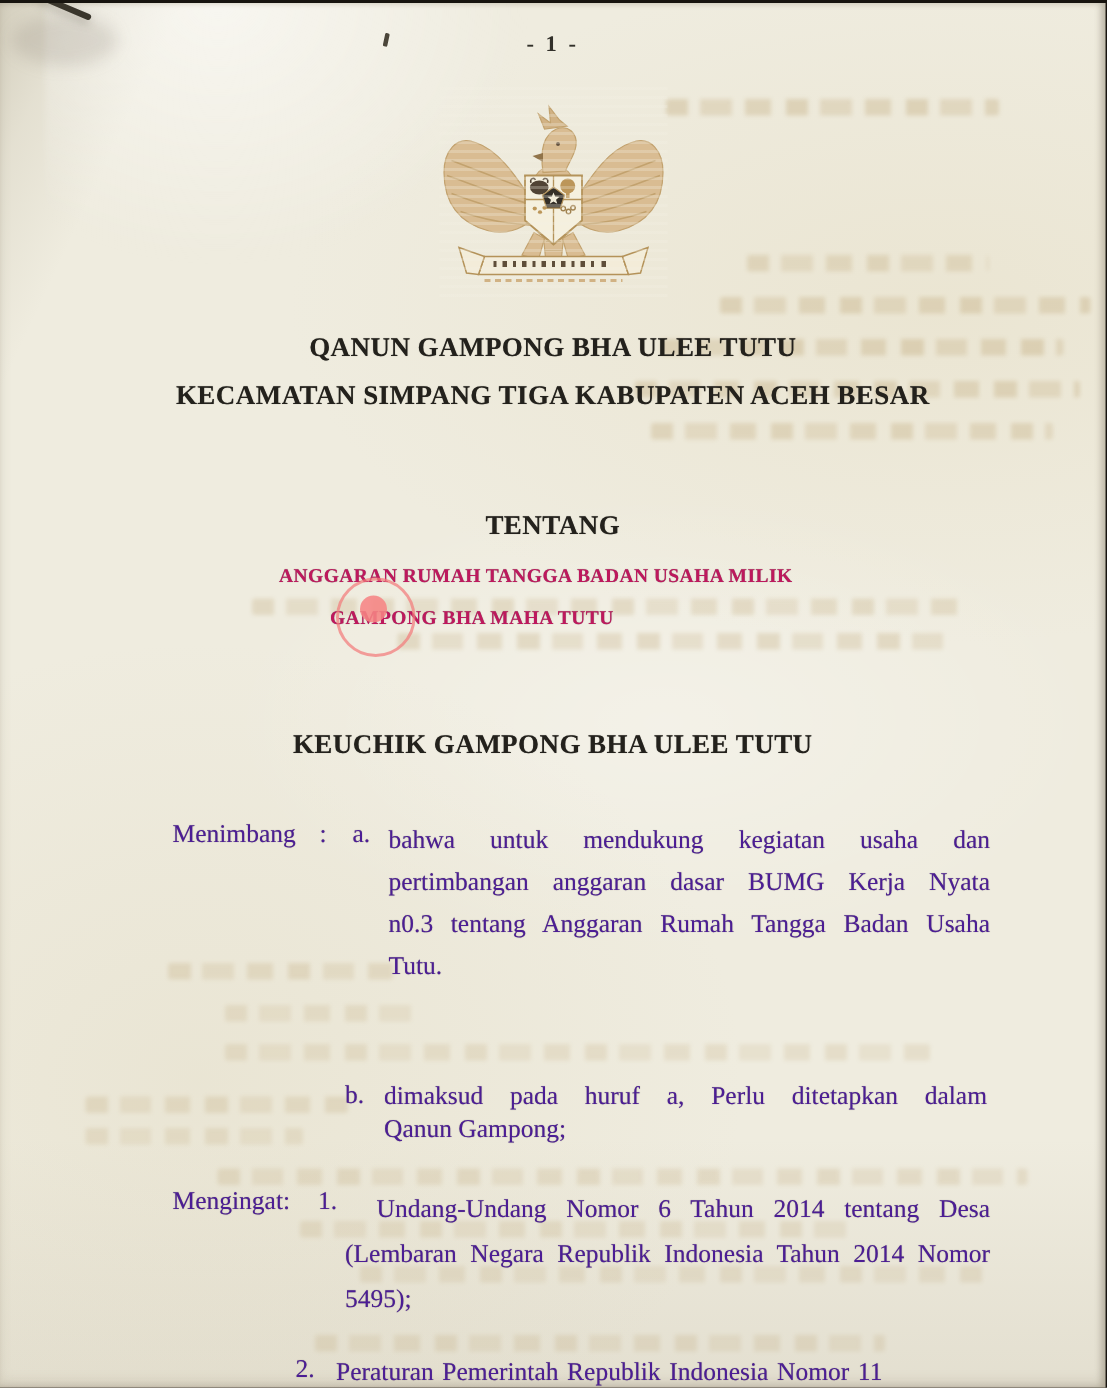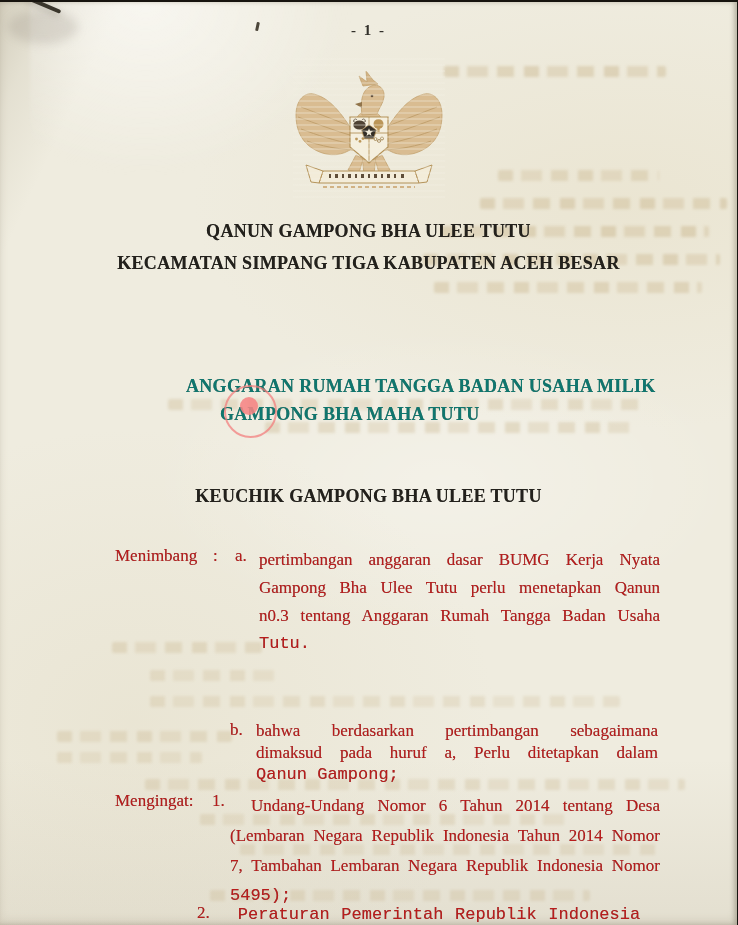--- a/index.html
+++ b/index.html
@@ -16,29 +16,29 @@
   .corner-light{position:absolute;left:30px;top:0;width:330px;height:180px;pointer-events:none;
       background:radial-gradient(ellipse at 35% 0%, rgba(255,255,255,.55), transparent 68%);filter:blur(2px);}
   .clip-mark{position:absolute;left:26px;top:1px;width:36px;height:4px;background:#3a362c;border-radius:2px;
       transform:rotate(23deg);box-shadow:0 3px 6px rgba(110,104,92,.35);}
   .clip-smudge{position:absolute;left:8px;top:8px;width:70px;height:34px;border-radius:50%;
       background:rgba(120,112,98,.18);filter:blur(5px);}
   .ink-speck{position:absolute;left:256px;top:20px;width:2.5px;height:9px;background:#4c463a;
       transform:rotate(12deg);border-radius:1px;}
   .hline{position:absolute;left:0;width:737px;text-align:center;font-weight:bold;font-size:18px;
       letter-spacing:.3px;color:#23211c;text-shadow:0 0 .5px rgba(35,33,28,.55);white-space:nowrap;}
-  .hleft{position:absolute;font-weight:bold;font-size:18px;letter-spacing:.3px;color:#0f766e;
+  .hleft{position:absolute;font-weight:bold;font-size:13px;letter-spacing:.3px;color:#be185d;
       text-shadow:0 0 .5px rgba(35,33,28,.55);white-space:nowrap;}
   .pgnum{position:absolute;left:0;top:20px;width:737px;text-align:center;font-size:15px;
       letter-spacing:2px;color:#32302a;font-weight:bold;}
-  .body-txt{font-size:17px;color:#b91c1c;text-shadow:0 0 .6px rgba(39,37,33,.5);}
+  .body-txt{font-size:17px;color:#4c1d95;text-shadow:0 0 .6px rgba(39,37,33,.5);}
   .marker{position:absolute;white-space:nowrap;}
   .para{position:absolute;}
   .jl{text-align:justify;text-align-last:justify;}
-  .ll{text-align:center;text-align-last:left;font-family:Liberation Mono, monospace;}
+  .ll{text-align:right;text-align-last:left;}
   .para div{height:inherit;}
   .ghost{position:absolute;height:11px;border-radius:2px;filter:blur(1.4px);pointer-events:none;
       background:repeating-linear-gradient(90deg, rgba(178,148,92,.55) 0 15px, rgba(178,148,92,0) 15px 23px,
       rgba(178,148,92,.42) 23px 44px, rgba(178,148,92,0) 44px 53px, rgba(178,148,92,.5) 53px 70px,
       rgba(178,148,92,0) 70px 80px);}
   .red-circle{position:absolute;left:224px;top:383px;width:49px;height:49px;border-radius:50%;
       border:2.5px solid rgba(242,124,124,.72);filter:blur(.3px);}
   .red-dot{position:absolute;left:240px;top:395px;width:18px;height:18px;border-radius:50%;
       background:rgba(246,132,132,.88);filter:blur(.5px);}
   .emblem{position:absolute;left:293px;top:54px;width:152px;height:142px;filter:blur(.35px);opacity:.93;}
@@ -137,50 +137,49 @@
         <rect x="101" y="117" width="2" height="4"></rect>
           <rect x="108" y="117" width="3" height="4"></rect>
       </g>
       <path d="M30,130 H122" stroke="#cfae7e" stroke-width="2" stroke-dasharray="4 3" fill="none"></path>
     </g>
   </svg>
   <div class="emblem-stripes"></div>
 
   <div class="hline" style="top:251px">KECAMATAN SIMPANG TIGA KABUPATEN ACEH BESAR</div>
   <div class="hline" style="top:219px">QANUN GAMPONG BHA ULEE TUTU</div>
+  <div class="hline" style="top:338px">TENTANG</div>
   <div class="hleft" style="left:186px;top:374px">ANGGARAN RUMAH TANGGA BADAN USAHA MILIK</div>
   <div class="hleft" style="left:220px;top:402px">GAMPONG BHA MAHA TUTU</div>
   <div class="hline" style="top:484px">KEUCHIK GAMPONG BHA ULEE TUTU</div>
 
   <div class="red-circle"></div>
   <div class="red-dot"></div>
 
   <div class="marker body-txt" style="left:115px;top:544px">Menimbang</div>
   <div class="marker body-txt" style="left:213px;top:544px">:</div>
   <div class="marker body-txt" style="left:235px;top:544px">a.</div>
   <div class="para body-txt" style="left:259px;top:544px;width:401px;line-height:28px">
+    <div class="jl">bahwa untuk mendukung kegiatan usaha dan</div>
     <div class="jl">pertimbangan anggaran dasar BUMG Kerja Nyata</div>
-    <div class="jl">Gampong Bha Ulee Tutu perlu menetapkan Qanun</div>
     <div class="jl">n0.3 tentang Anggaran Rumah Tangga Badan Usaha</div>
     <div class="ll">Tutu.</div>
   </div>
 
   <div class="marker body-txt" style="left:230px;top:718px">b.</div>
   <div class="para body-txt" style="left:256px;top:718px;width:402px;line-height:22px">
-    <div class="jl">bahwa berdasarkan pertimbangan sebagaimana</div>
     <div class="jl">dimaksud pada huruf a, Perlu ditetapkan dalam</div>
     <div class="ll">Qanun Gampong;</div>
   </div>
 
   <div class="marker body-txt" style="left:115px;top:789px">Mengingat:</div>
   <div class="marker body-txt" style="left:212px;top:789px">1.</div>
   <div class="para body-txt" style="left:230px;top:789px;width:430px;line-height:30px">
     <div class="jl" style="text-indent:21px">Undang-Undang Nomor 6 Tahun 2014 tentang Desa</div>
     <div class="jl">(Lembaran Negara Republik Indonesia Tahun 2014 Nomor</div>
-    <div class="jl">7, Tambahan Lembaran Negara Republik Indonesia Nomor</div>
     <div class="ll">5495);</div>
   </div>
   <div class="marker body-txt" style="left:197px;top:901px">2.</div>
   <div class="para body-txt" style="left:224px;top:901px;width:430px;line-height:24px;word-spacing:1.5px">
     <div class="ll">Peraturan Pemerintah Republik Indonesia Nomor 11</div>
   </div>
 
 </div>
 
 </body></html>

